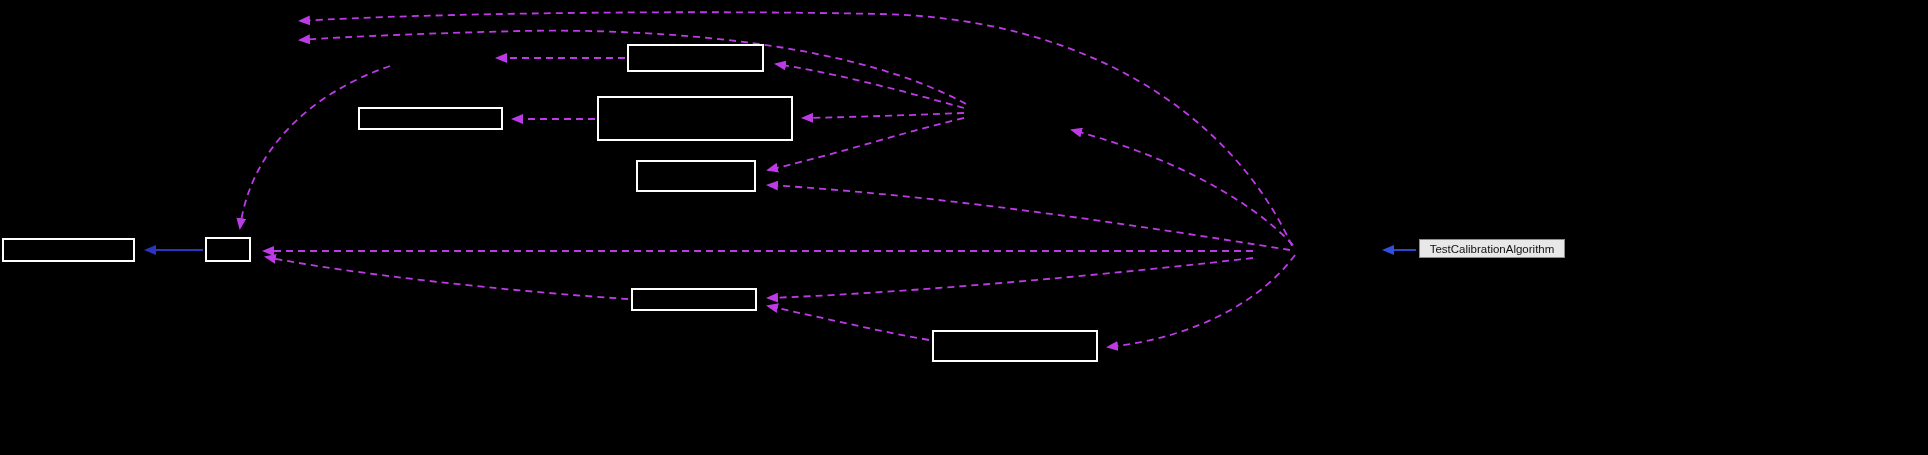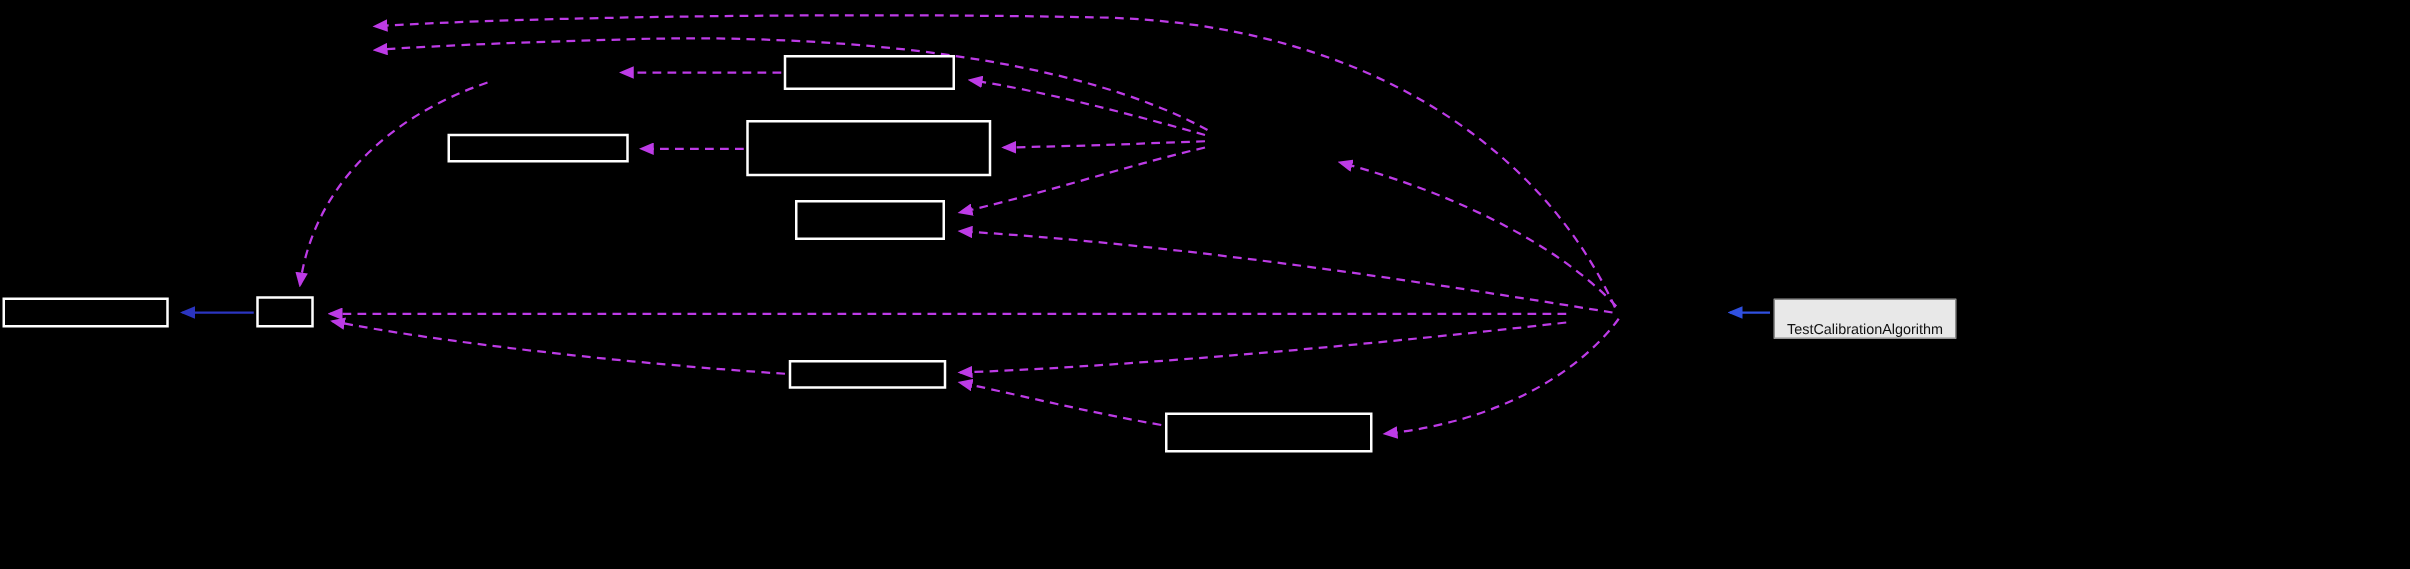--- a/index.html
+++ b/index.html
@@ -83,17 +83,17 @@
 
   <div class="gnode" style="left:2px;   top:238px; width:133px; height:24px;"></div>
   <div class="gnode" style="left:205px; top:237px; width:46px;  height:25px;"></div>
   <div class="gnode" style="left:358px; top:107px; width:145px; height:23px;"></div>
   <div class="gnode" style="left:627px; top:44px;  width:137px; height:28px;"></div>
   <div class="gnode" style="left:597px; top:96px;  width:196px; height:45px;"></div>
   <div class="gnode" style="left:636px; top:160px; width:120px; height:32px;"></div>
   <div class="gnode" style="left:631px; top:288px; width:126px; height:23px;"></div>
   <div class="gnode" style="left:932px; top:330px; width:166px; height:32px;"></div>
 
-  <div class="gnode-selected" style="left:1419px; top:239px; height:32px; min-width:146px;align-items:flex-end;">
+  <div class="gnode-selected" style="left:1419px; top:239px; height:19px; min-width:146px;">
     <span>TestCalibrationAlgorithm</span>
   </div>
 
 </div>
 
 </body></html>

